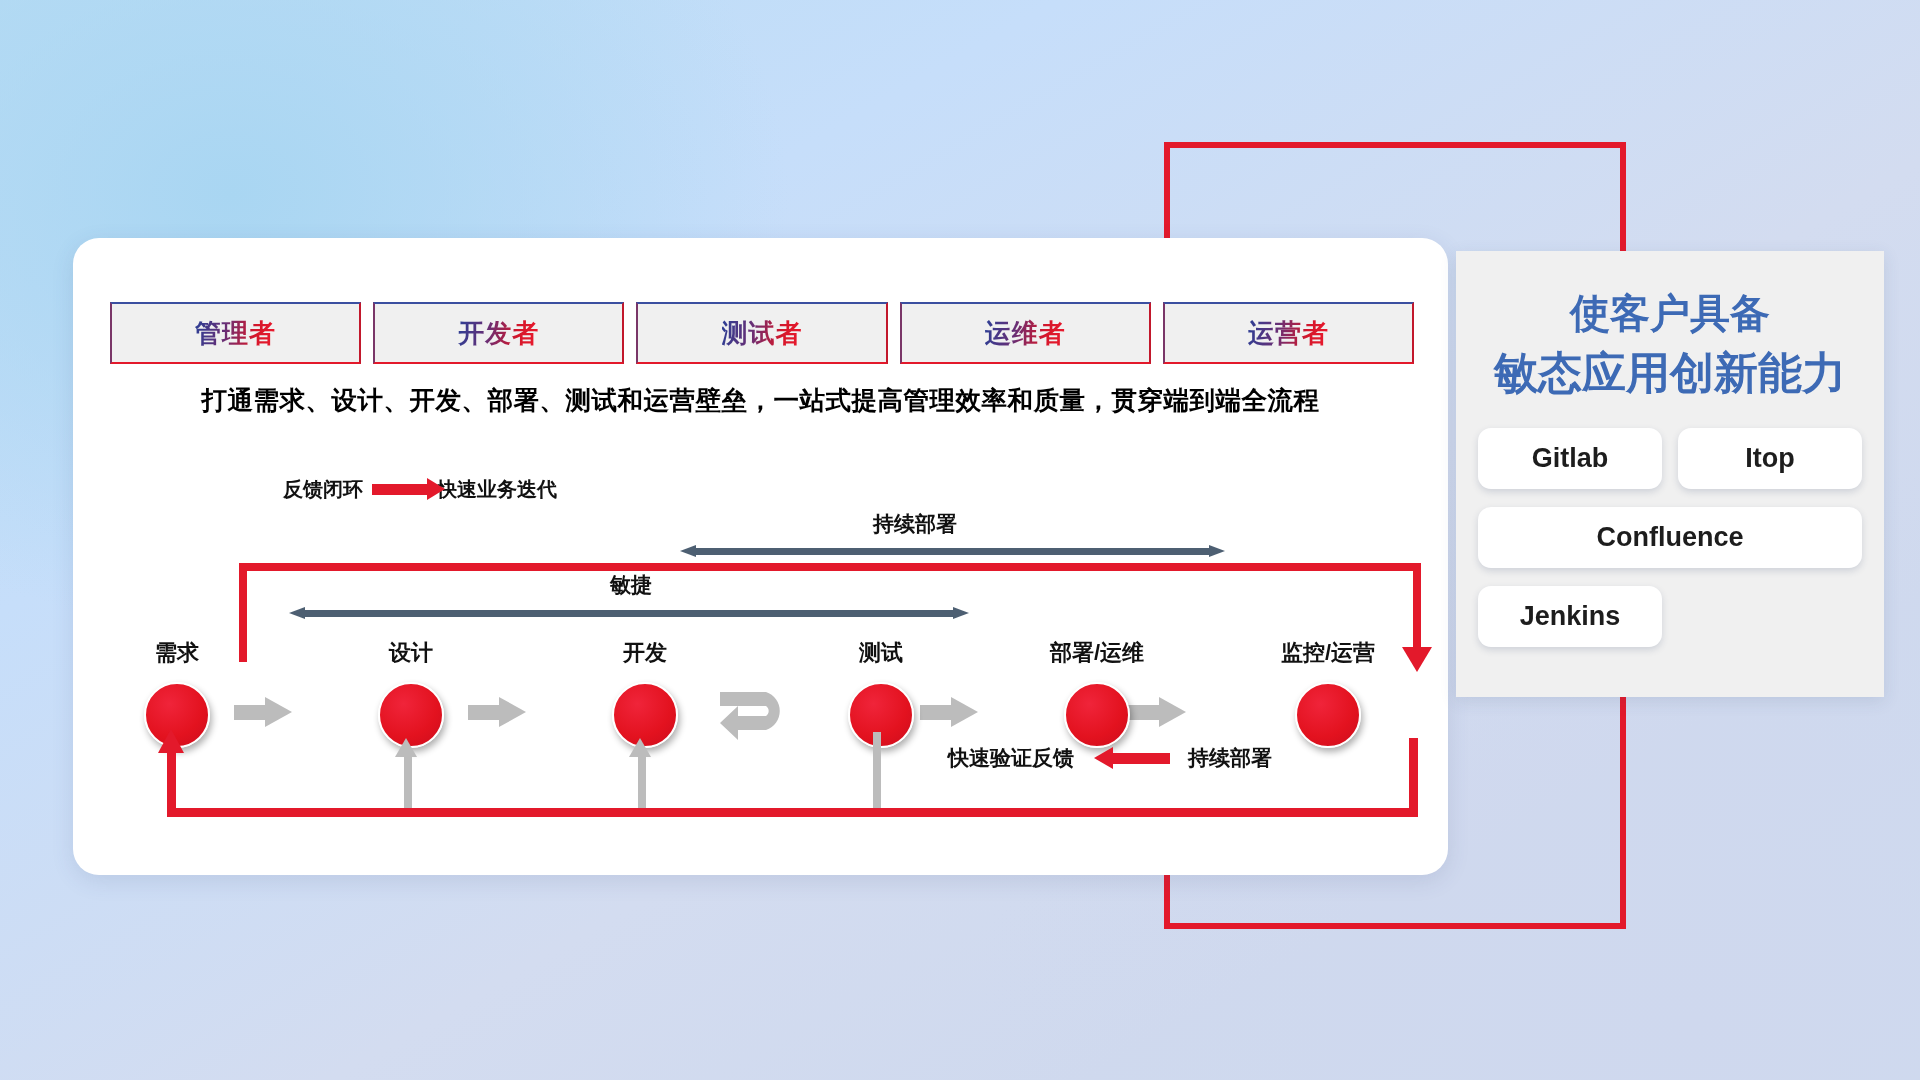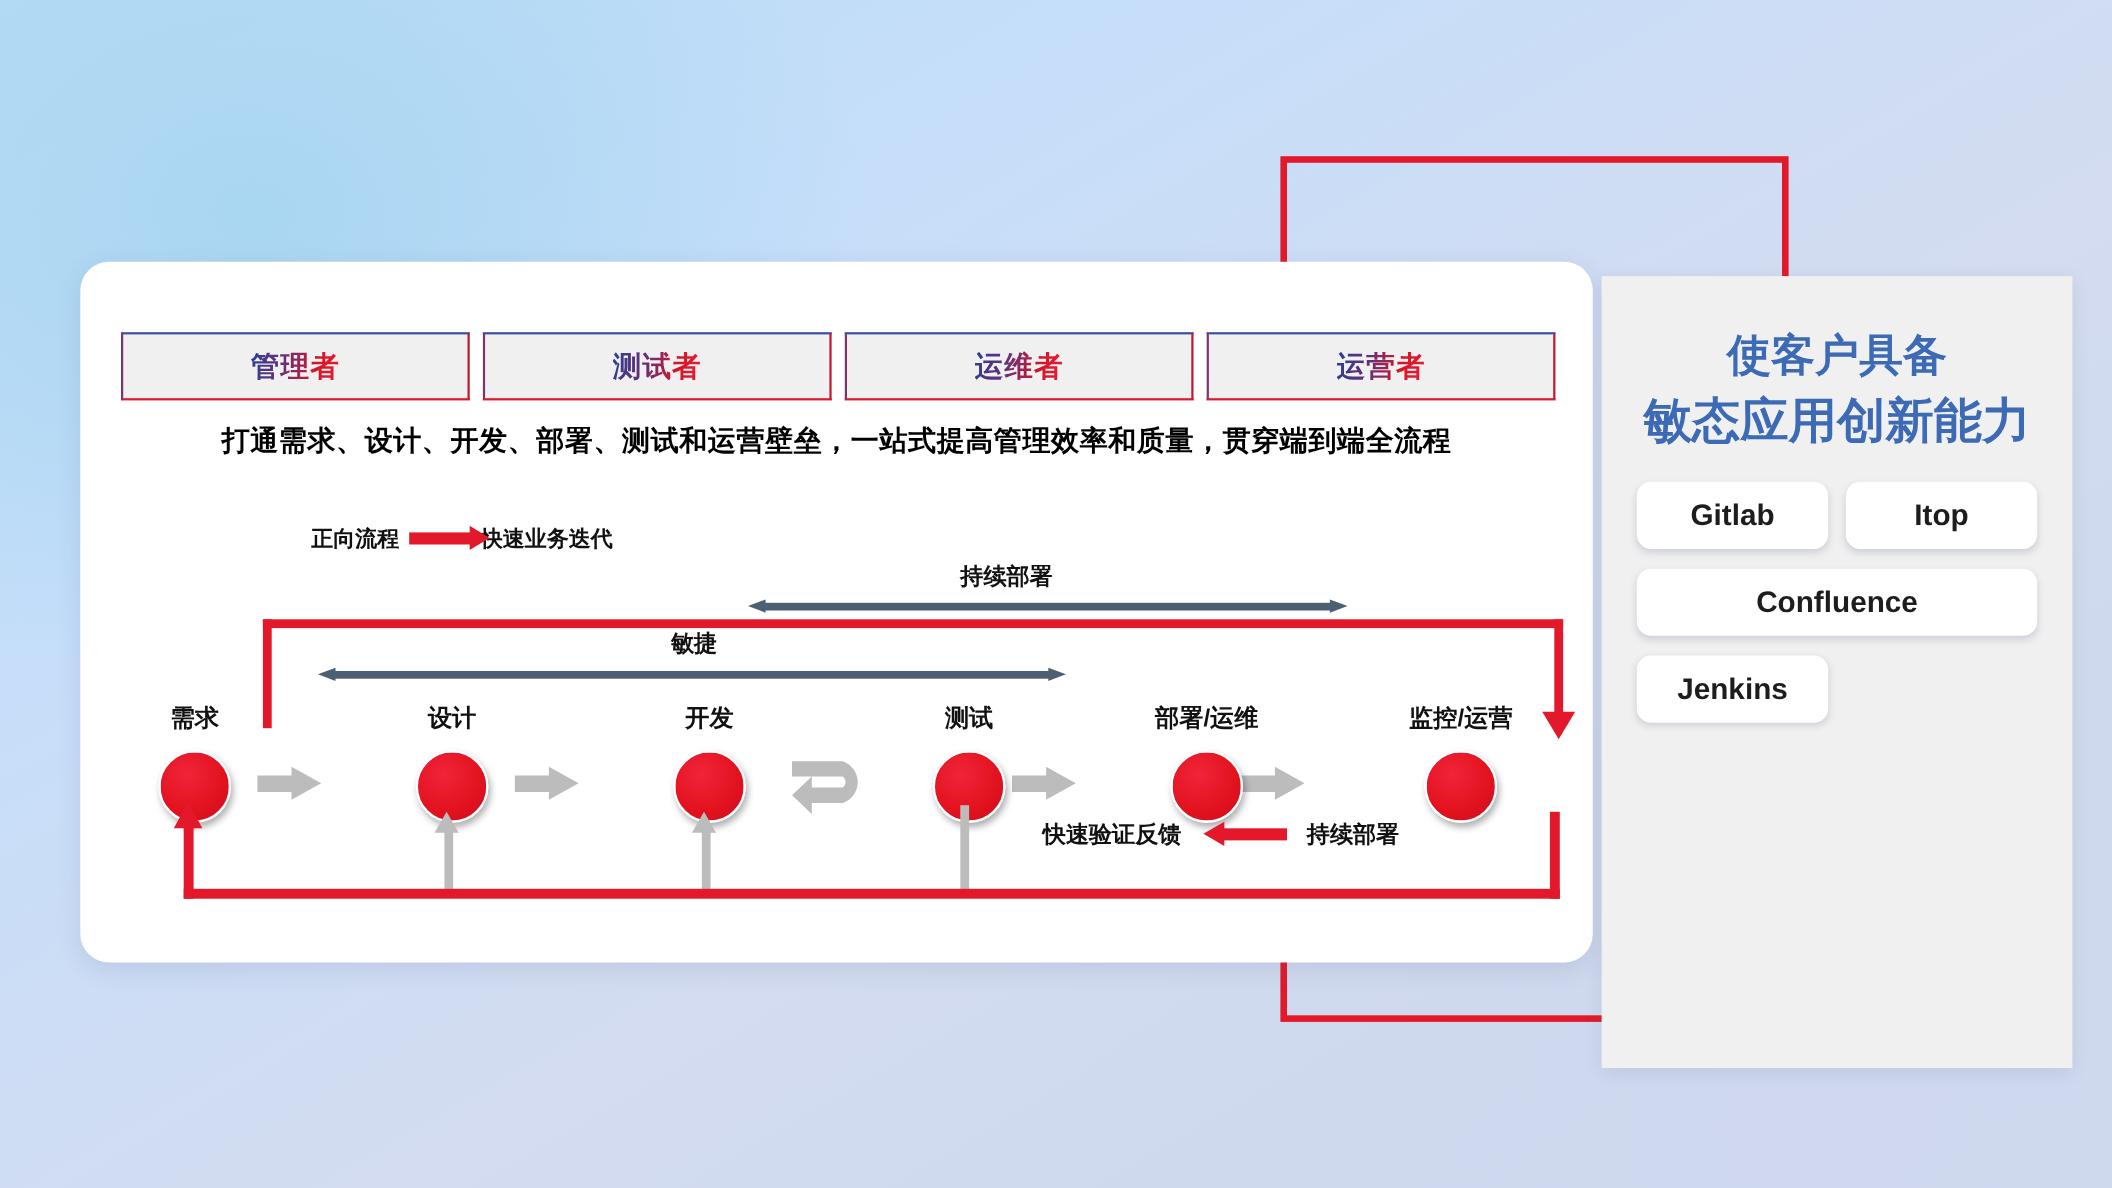--- a/index.html
+++ b/index.html
@@ -332,25 +332,25 @@
     border-top: 11.5px solid transparent;
     border-bottom: 11.5px solid transparent;
   }
 
   
   .right-panel {
     position: absolute;
     left: 1456px;
     top: 251px;
     width: 428px;
-    height: 720px;
+    height: 446px;
     background: #f0f0f0;
     box-shadow: 0 4px 16px rgba(50,70,110,0.12);
     z-index: 4;
-    padding: 14px;
+    padding: 4px;
     box-sizing: border-box;
   }
   .rp-title {
     margin-top: 30px;
     text-align: center;
     color: #3d6ab5;
     font-weight: 700;
     line-height: 1.42;
   }
   .rp-title .l1 { font-size: 40px; display: block; }
@@ -385,34 +385,37 @@
 
   <div class="red-bracket"></div>
 
   <div class="main-card">
 
     <div class="roles-row">
       <div class="role-box">
         <span class="role-label">管理者</span>
       </div>
       <div class="role-box">
+        <span class="role-label">开发者</span>
+      </div>
+      <div class="role-box">
         <span class="role-label">测试者</span>
       </div>
       <div class="role-box">
         <span class="role-label">运维者</span>
       </div>
       <div class="role-box">
         <span class="role-label">运营者</span>
       </div>
     </div>
 
     <div class="tagline">打通需求、设计、开发、部署、测试和运营壁垒，一站式提高管理效率和质量，贯穿端到端全流程</div>
 
     <div class="legend-forward">
-      <span>正向流程</span>
+      <span>反馈闭环</span>
       <span class="arrow-r"></span>
       <span>快速业务迭代</span>
     </div>
 
     <div class="axis-label lbl-cd">持续部署</div>
     <div class="axis-label lbl-agile">敏捷</div>
 
     <div class="dbl-arrow arrow-cd">
       <span class="head left"></span>
       <span class="bar"></span>

